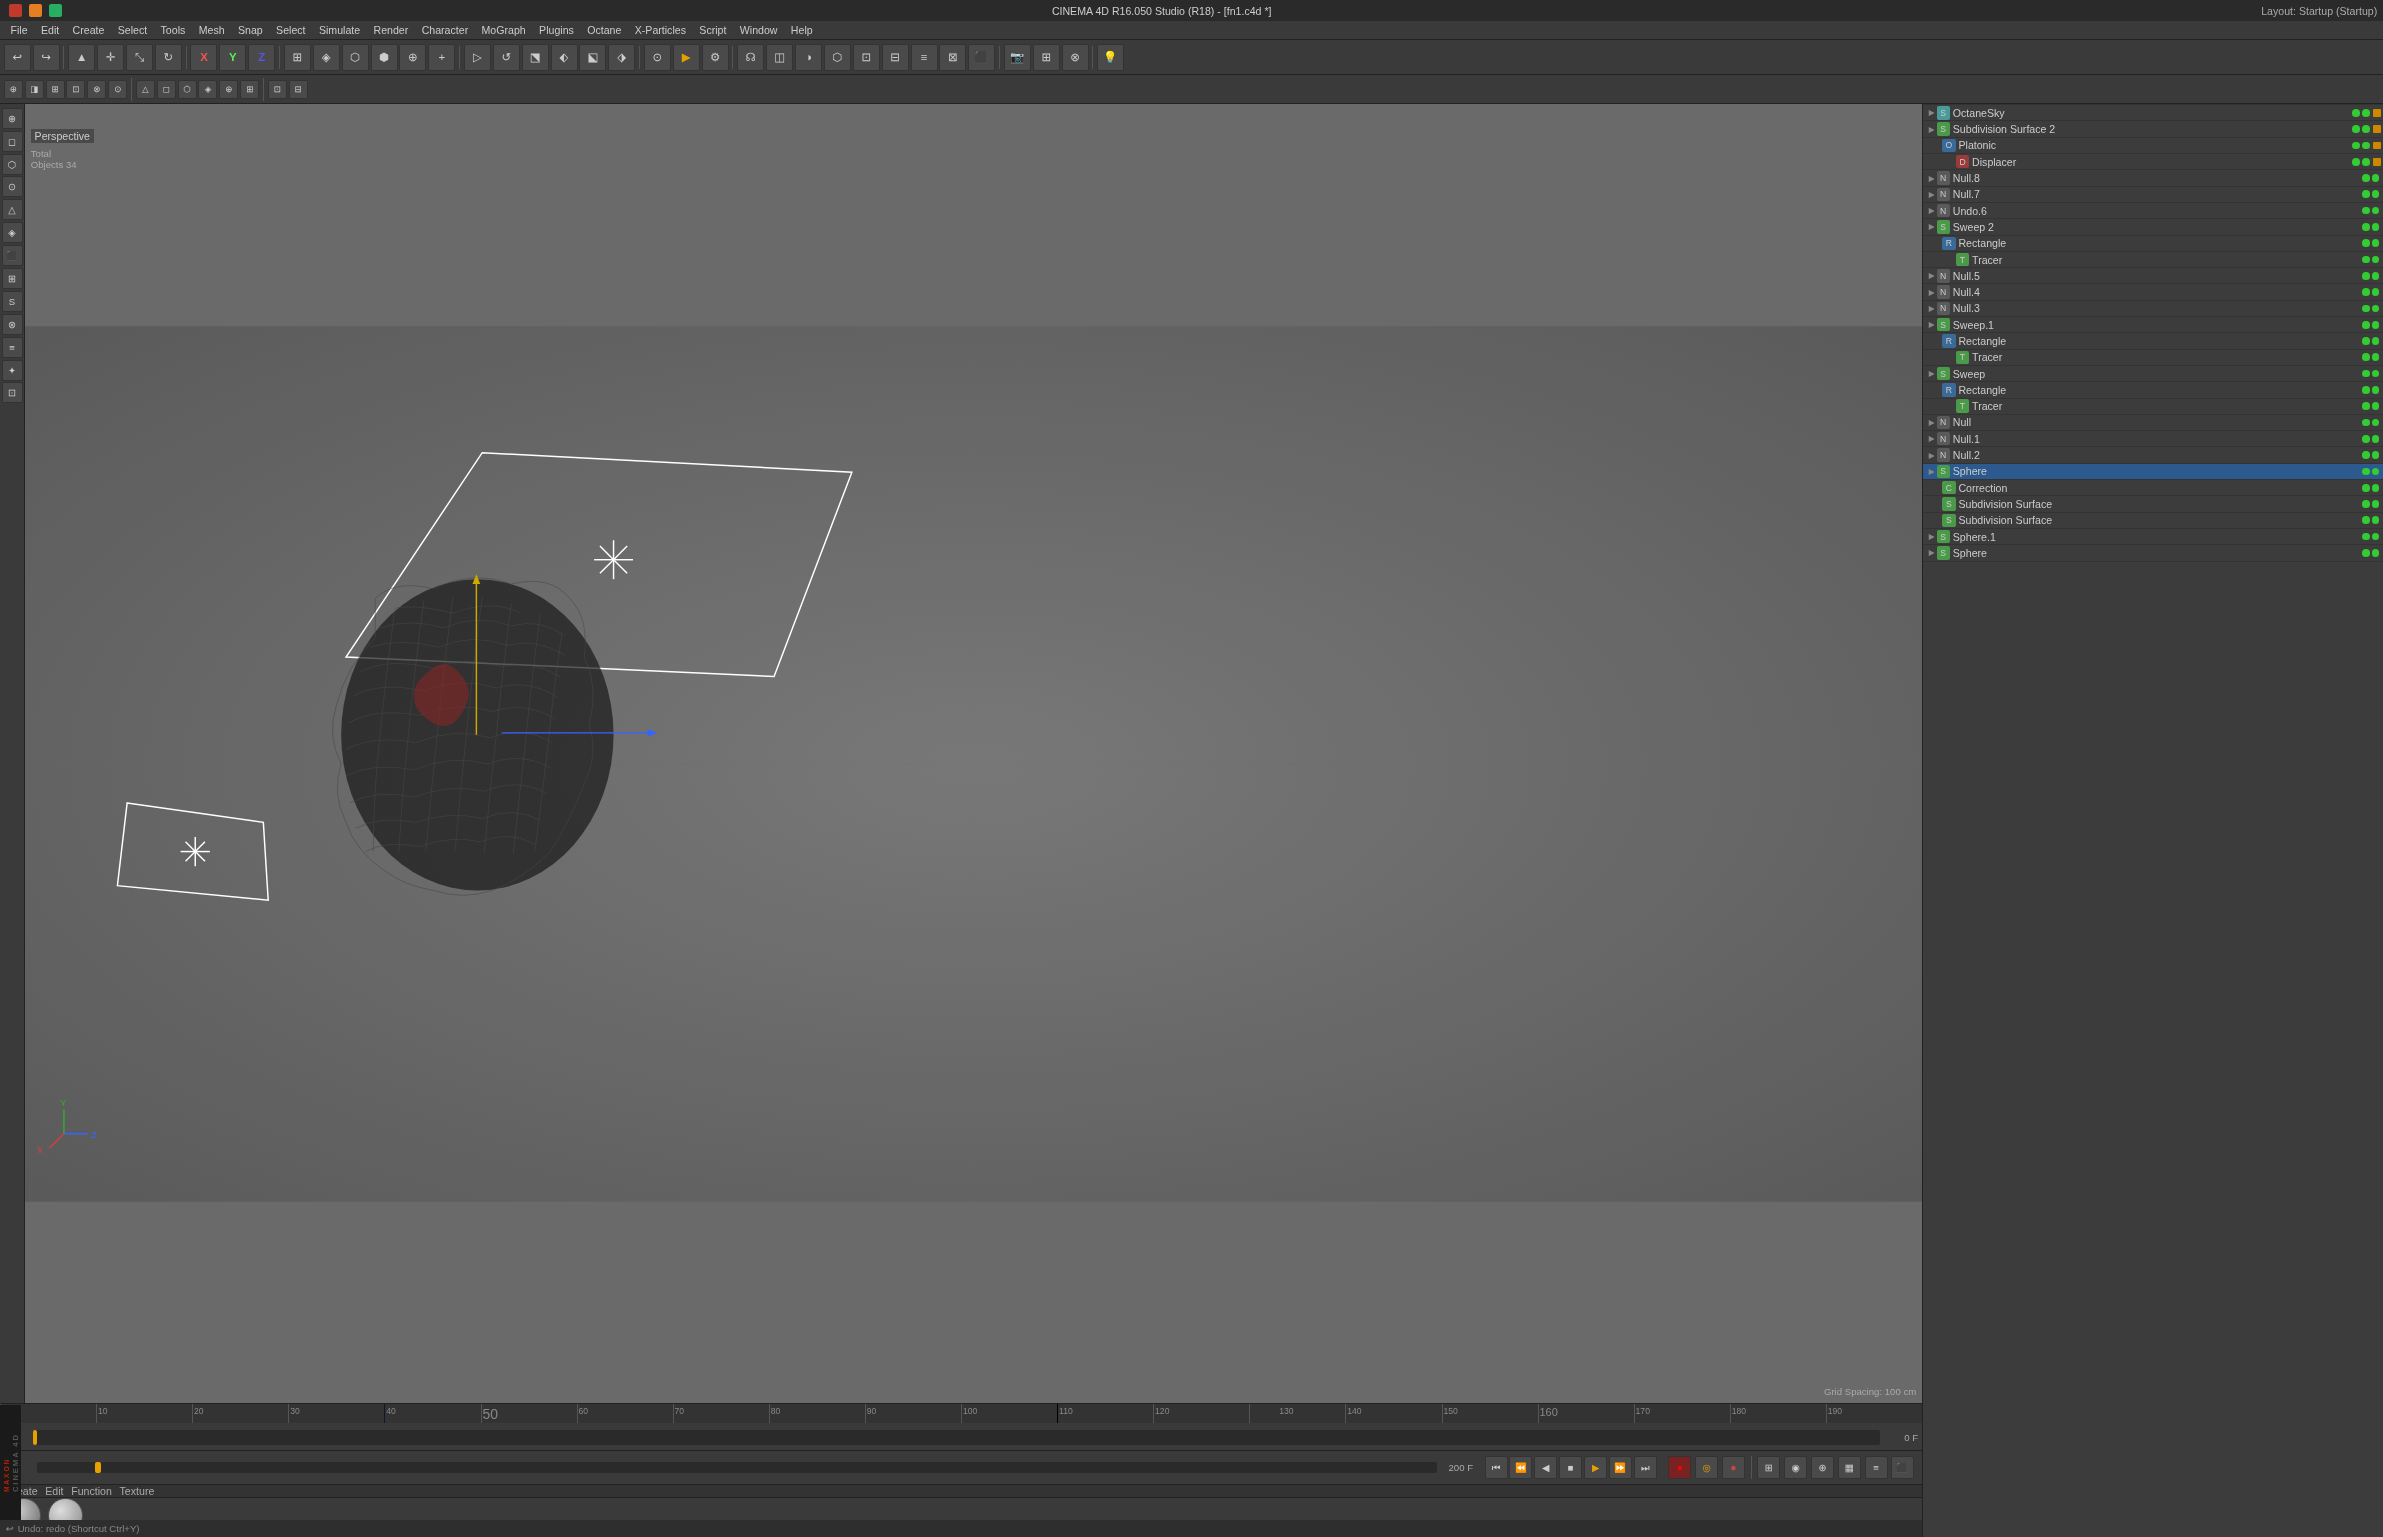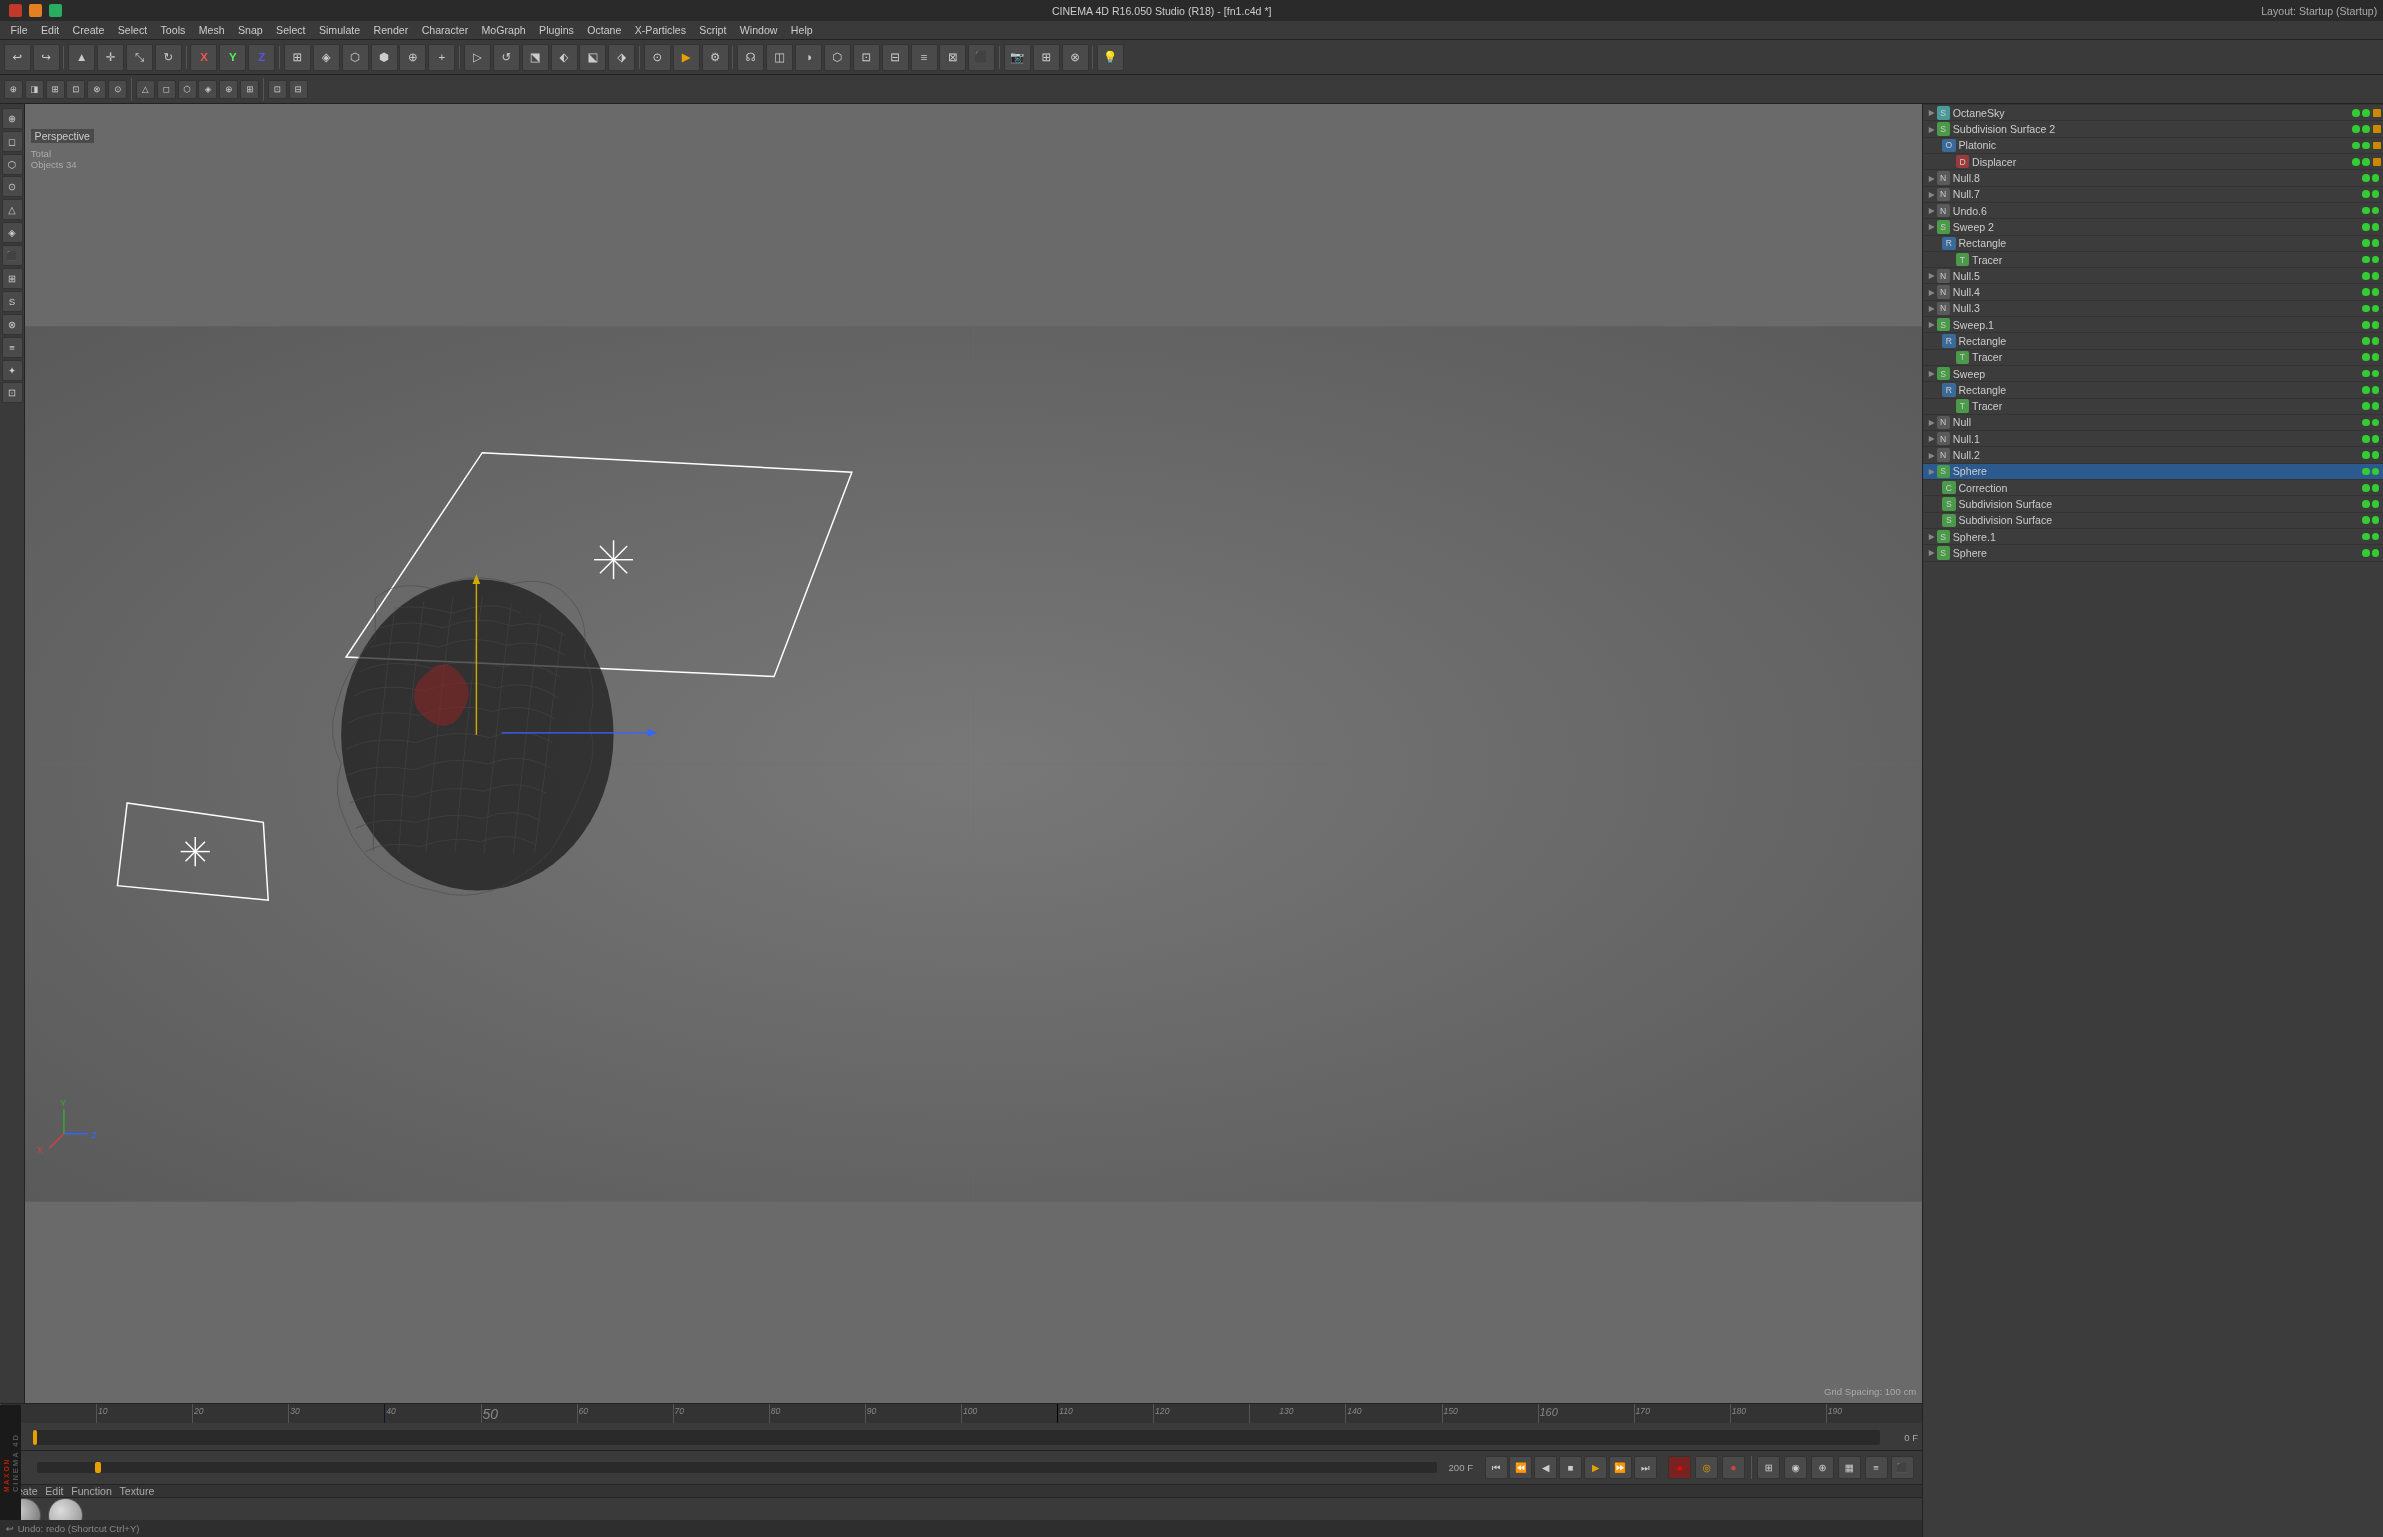--- a/index.html
+++ b/index.html
@@ -1040,21 +1040,21 @@
           <div class="obj-dot" style="background: rgb(51, 204, 51);"></div>
           <div class="obj-dot" style="background: rgb(51, 204, 51);"></div>
         </div>
       </div>
     </div>
 </div>
 
 <div id="timeline">
   <div id="timeline-ruler">
 
-    <div style="position:absolute;top:0;left:0;right:0;bottom:0;display:flex;align-items:flex-end;font-style:italic;">
+    <div style="position:absolute;top:0;left:0;right:0;bottom:0;display:flex;align-items:flex-end;">
     <div style="position: absolute; left: 0%; bottom: 0px; top: 0px; width: 1px; background: rgb(85, 85, 85);">
           <span style="position: absolute; top: 1.9px; left: 1.9px; font-size: 8.6px; color: rgb(136, 136, 136);">0</span>
         </div>
         <div style="position: absolute; left: 5%; bottom: 0px; top: 0px; width: 1px; background: rgb(85, 85, 85);">
           <span style="position: absolute; top: 1.9px; left: 1.9px; font-size: 8.6px; color: rgb(136, 136, 136);">10</span>
         </div>
         <div style="position: absolute; left: 10%; bottom: 0px; top: 0px; width: 1px; background: rgb(85, 85, 85);">
           <span style="position: absolute; top: 1.9px; left: 1.9px; font-size: 8.6px; color: rgb(136, 136, 136);">20</span>
         </div>
         <div style="position: absolute; left: 15%; bottom: 0px; top: 0px; width: 1px; background: rgb(85, 85, 85);">

